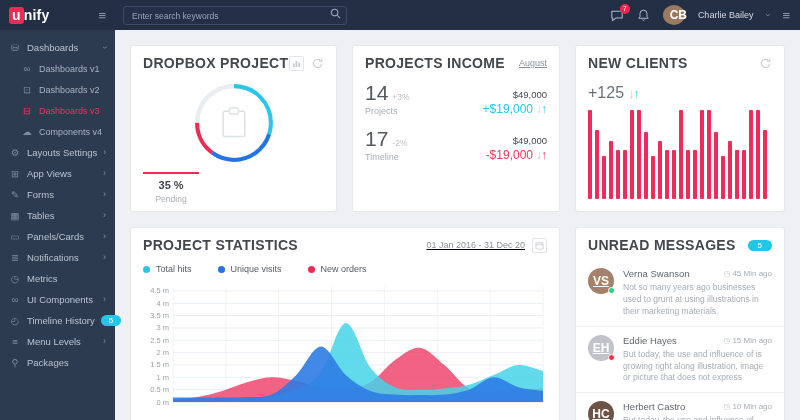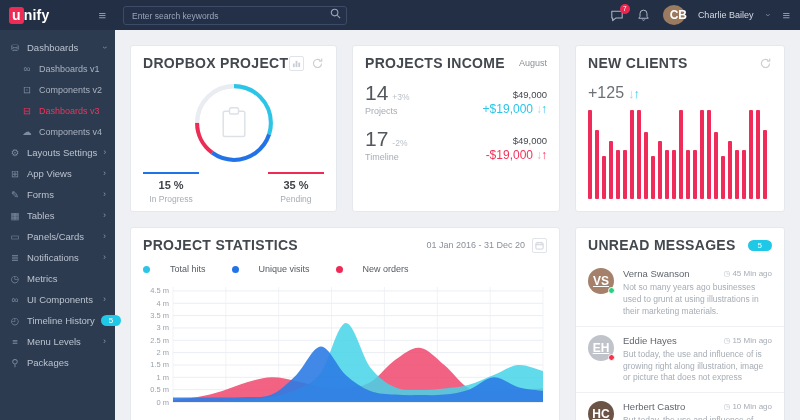--- a/index.html
+++ b/index.html
@@ -43,21 +43,21 @@
   .user-name { color:#d5dbe4; font-size:9px; cursor:pointer; }
   .tb-chev { color:#8b98ac; font-size:9px; display:inline-block; transform:rotate(90deg); cursor:pointer; }
 
   
   .content { flex:1; padding:15px; }
   .row { display:flex; gap:15px; }
   .row1 { margin-bottom:15px; }
   .card { background:#fff; border:1px solid #e5e8ed; border-radius:3px; }
   .card-head { display:flex; align-items:center; padding:9px 12px 7px; }
   .card-title { font-size:14px; font-weight:bold; color:#43484e; letter-spacing:.3px; }
-  .head-right { margin-left:auto; display:flex; align-items:center; gap:7px; }
+  .head-right { margin-left:auto; display:flex; align-items:center; gap:7px;text-decoration:underline; }
   .muted { color:#8a9099; font-size:9px; }
   .icon-box { width:15px; height:15px; border:1px solid #e0e4ea; border-radius:2px;
               display:flex; align-items:center; justify-content:center; cursor:pointer; }
 
   .card-dropbox { width:207px; height:167px; }
   .donut-wrap { display:flex; justify-content:center; }
   .db-stats { display:flex; justify-content:space-between; padding:4px 12px 0; }
   .db-col { width:31%; border-top:2px solid; padding-top:5px; text-align:center; }
   .db-val { font-size:11px; font-weight:bold; color:#3f444a; }
   .db-lab { font-size:8.5px; color:#a6adb5; margin-top:3px; }
@@ -75,21 +75,21 @@
 
   .card-clients { flex:1; height:167px; display:flex; flex-direction:column; }
   .cl-total-row { padding:6px 12px 8px; font-size:16px; color:#6a7077; }
   .cl-arr-d { color:#c4cad1; font-size:13px; margin-left:4px; }
   .cl-arr-u { color:#2bc9e4; font-size:13px; margin-left:-1px; }
   .bars { flex:1; display:flex; align-items:flex-end; gap:3px; padding:0 12px 12px; }
   .bar { width:4px; border-radius:1px; }
 
   .card-stats { width:430px; height:245px; }
   .legend { display:flex; gap:26px; padding:4px 12px 2px; }
-  .leg-item { display:flex; align-items:center; gap:20px; cursor:pointer;text-align:center; }
+  .leg-item { display:flex; align-items:center; gap:6px; cursor:pointer;text-align:center; }
   .leg-dot { width:7px; height:7px; border-radius:50%; }
   .leg-lab { font-size:9px; color:#555c63; }
 
   .card-messages { flex:1; height:245px; }
   .msg { display:flex; gap:9px; padding:8px 12px; border-bottom:1px solid #eef0f3; cursor:pointer; }
   .msg:last-child { border-bottom:none; }
   .msg-av-wrap { position:relative; width:26px; height:26px; flex-shrink:0; }
   .msg-av { width:26px; height:26px; border-radius:50%; display:flex; align-items:center;
             justify-content:center; color:#fff; font-size:12px; font-weight:bold;text-decoration:underline; }
   .msg-dot { position:absolute; right:-1px; bottom:0; width:7px; height:7px; border-radius:50%;
@@ -122,21 +122,21 @@
           <span class="nicon">⛁</span>
           <span>Dashboards</span>
           <span class="chev down">›</span>
         </div>
         <div class="nav-item sub">
           <span class="nicon">∞</span>
           <span>Dashboards v1</span>
         </div>
         <div class="nav-item sub">
           <span class="nicon">⊡</span>
-          <span>Components v2</span>
+          <span>Dashboards v2</span>
         </div>
         <div class="nav-item sub active">
           <span class="nicon">⊟</span>
           <span>Dashboards v3</span>
         </div>
         <div class="nav-item sub">
           <span class="nicon">☁</span>
           <span>Components v4</span>
         </div>
         <div class="nav-item">
@@ -257,24 +257,20 @@
                 <circle cx="50" cy="50" r="41" fill="none" stroke="#2373e8" stroke-width="4.5" stroke-dasharray="77.2831792783089 180.3274183160541" stroke-dashoffset="-77.2831792783089" transform="rotate(-90 50 50)"></circle>
                 <circle cx="50" cy="50" r="41" fill="none" stroke="#ee2b55" stroke-width="4.5" stroke-dasharray="38.64158963915445 218.96900795520855" stroke-dashoffset="-154.5663585566178" transform="rotate(-90 50 50)"></circle>
                 <circle cx="50" cy="50" r="41" fill="none" stroke="#e9edf1" stroke-width="4.5" stroke-dasharray="64.40264939859075 193.20794819577225" stroke-dashoffset="-193.20794819577225" transform="rotate(-90 50 50)"></circle>
                 <g stroke="#dce1e7" fill="none" stroke-width="1.6">
                   <rect x="38" y="37" width="24" height="28" rx="2"></rect>
                   <rect x="45" y="33" width="10" height="7" rx="2" fill="#fff"></rect>
                 </g>
               </svg>
           </div>
           <div class="db-stats">
-              <div class="db-col" style="border-top-color: rgb(35, 115, 232);">
-                <div class="db-val">15 %</div>
-                <div class="db-lab">In Progress</div>
-              </div>
               <div class="db-col" style="border-top-color: rgb(238, 43, 85);">
                 <div class="db-val">35 %</div>
                 <div class="db-lab">Pending</div>
               </div>
             </div>
         </div>
 
         <div class="card card-income">
           <div class="card-head">
             <span class="card-title">PROJECTS INCOME</span>

